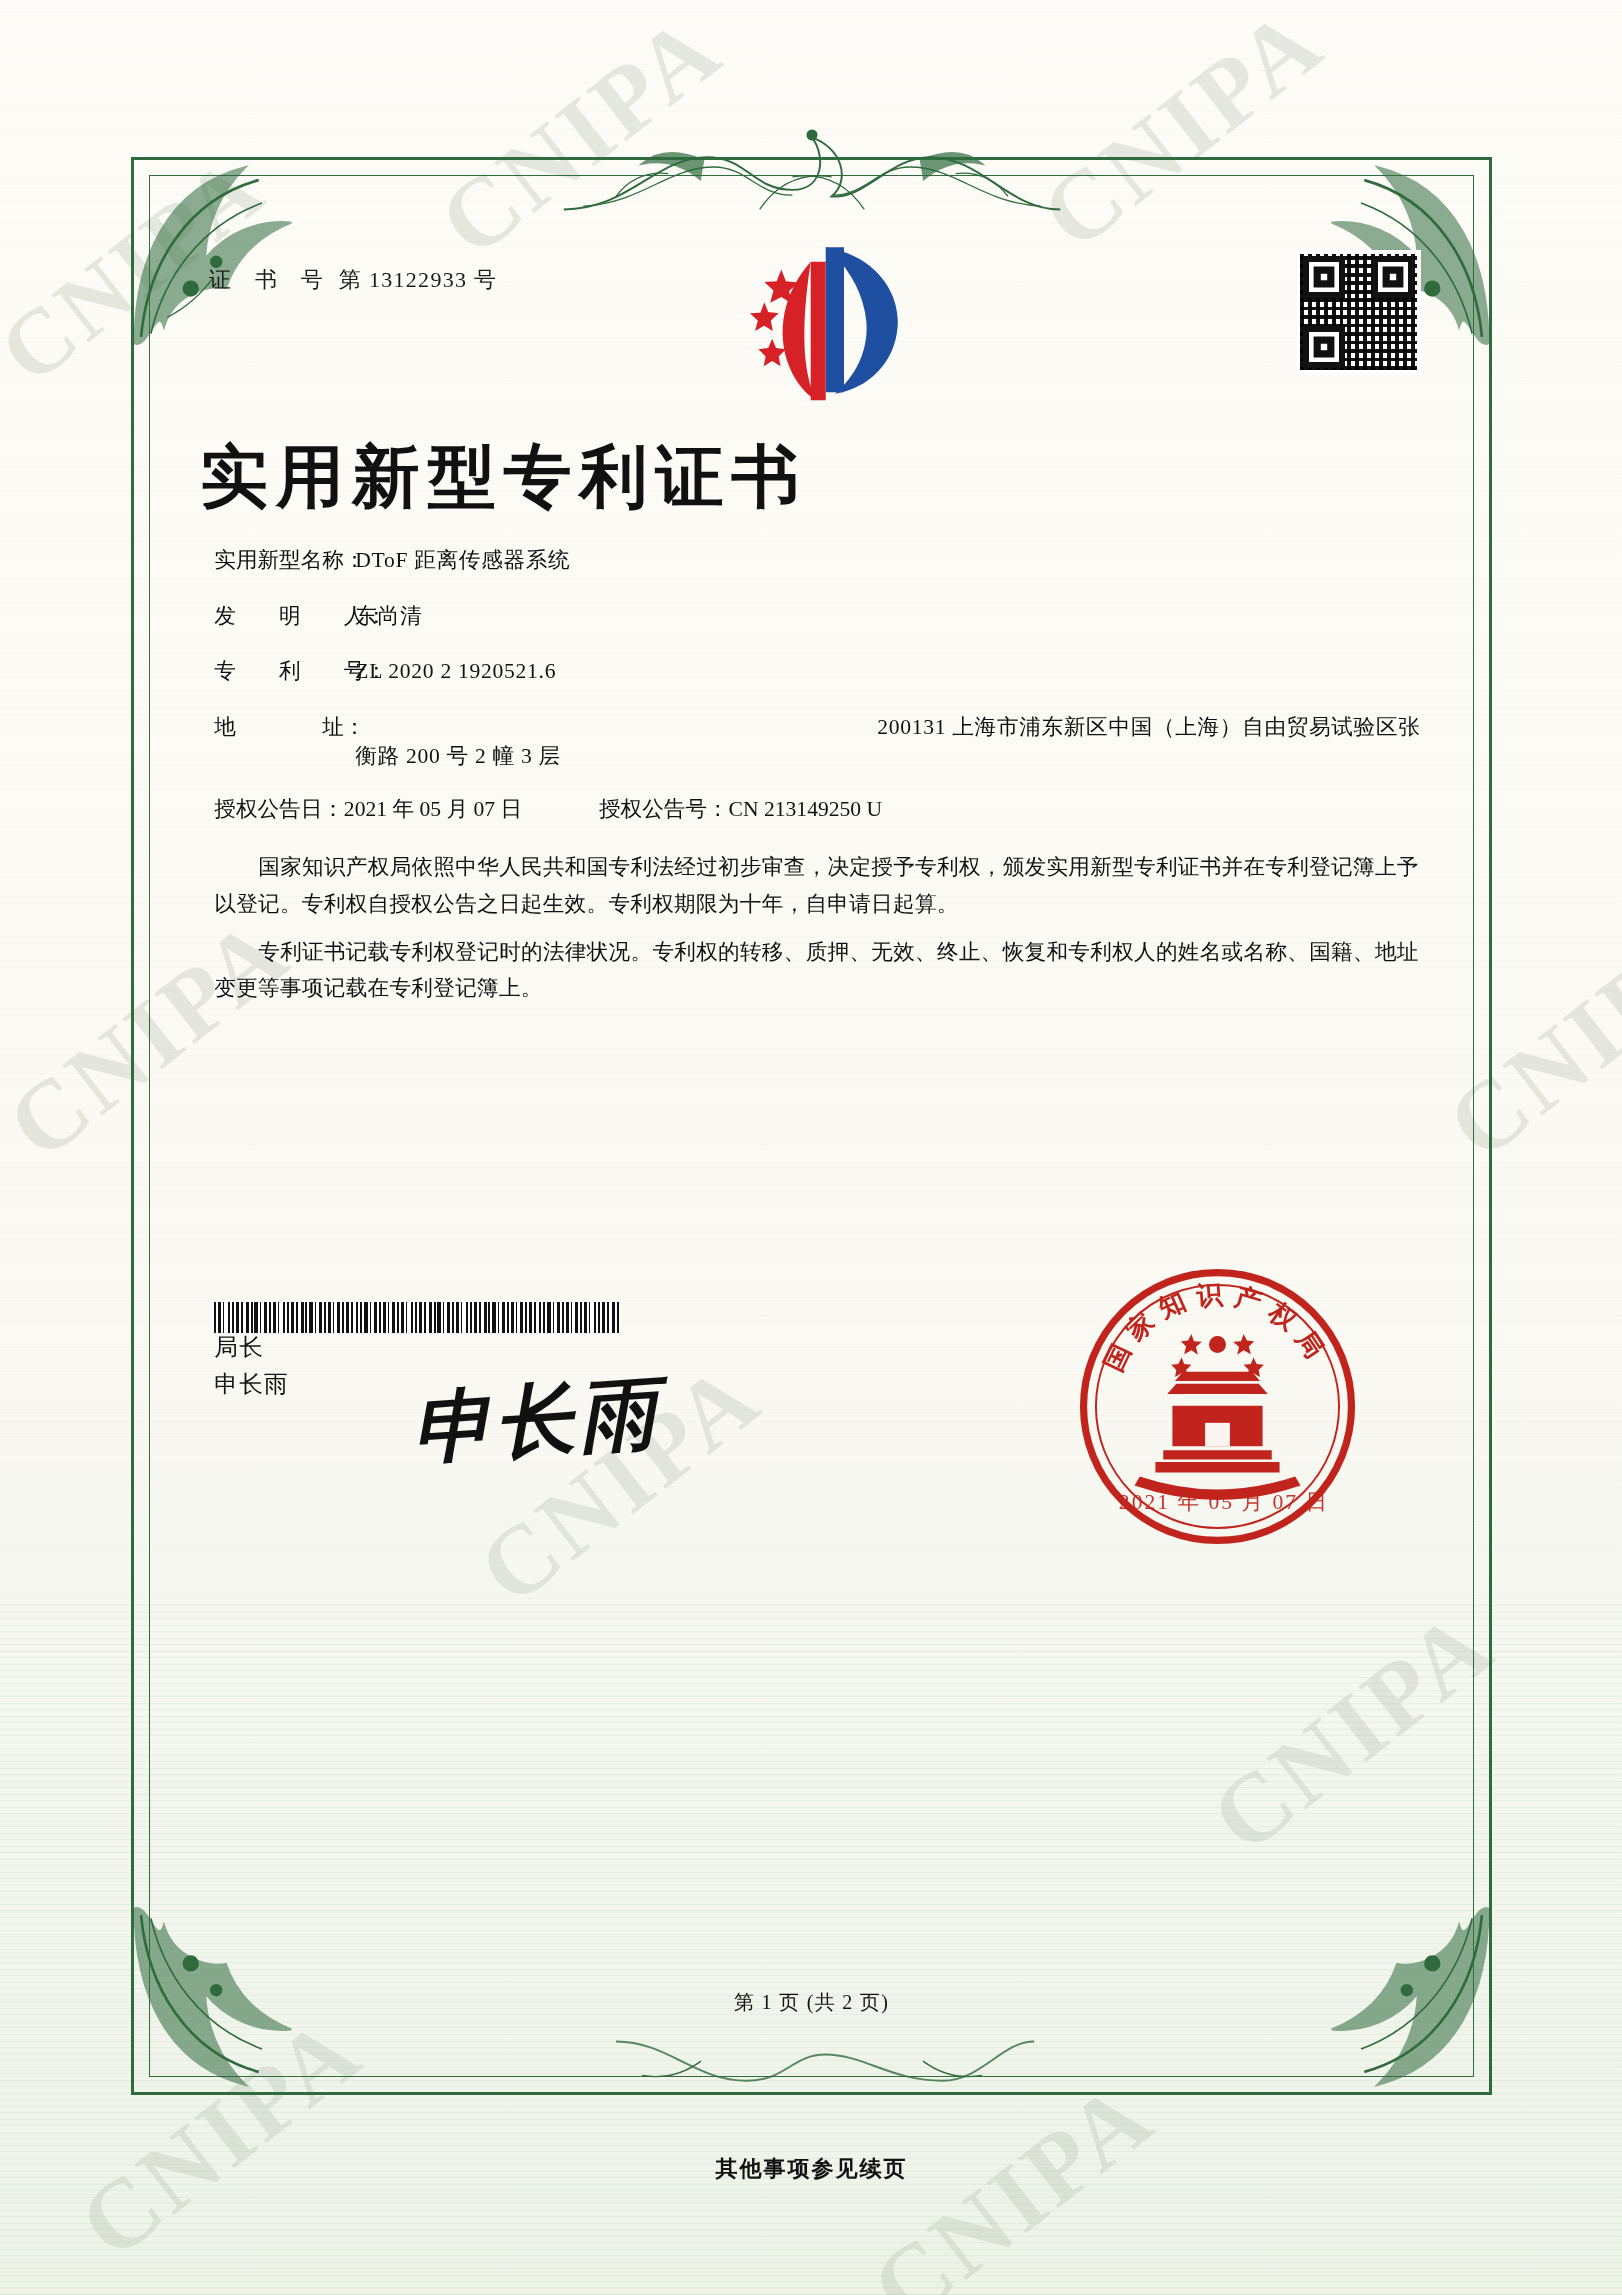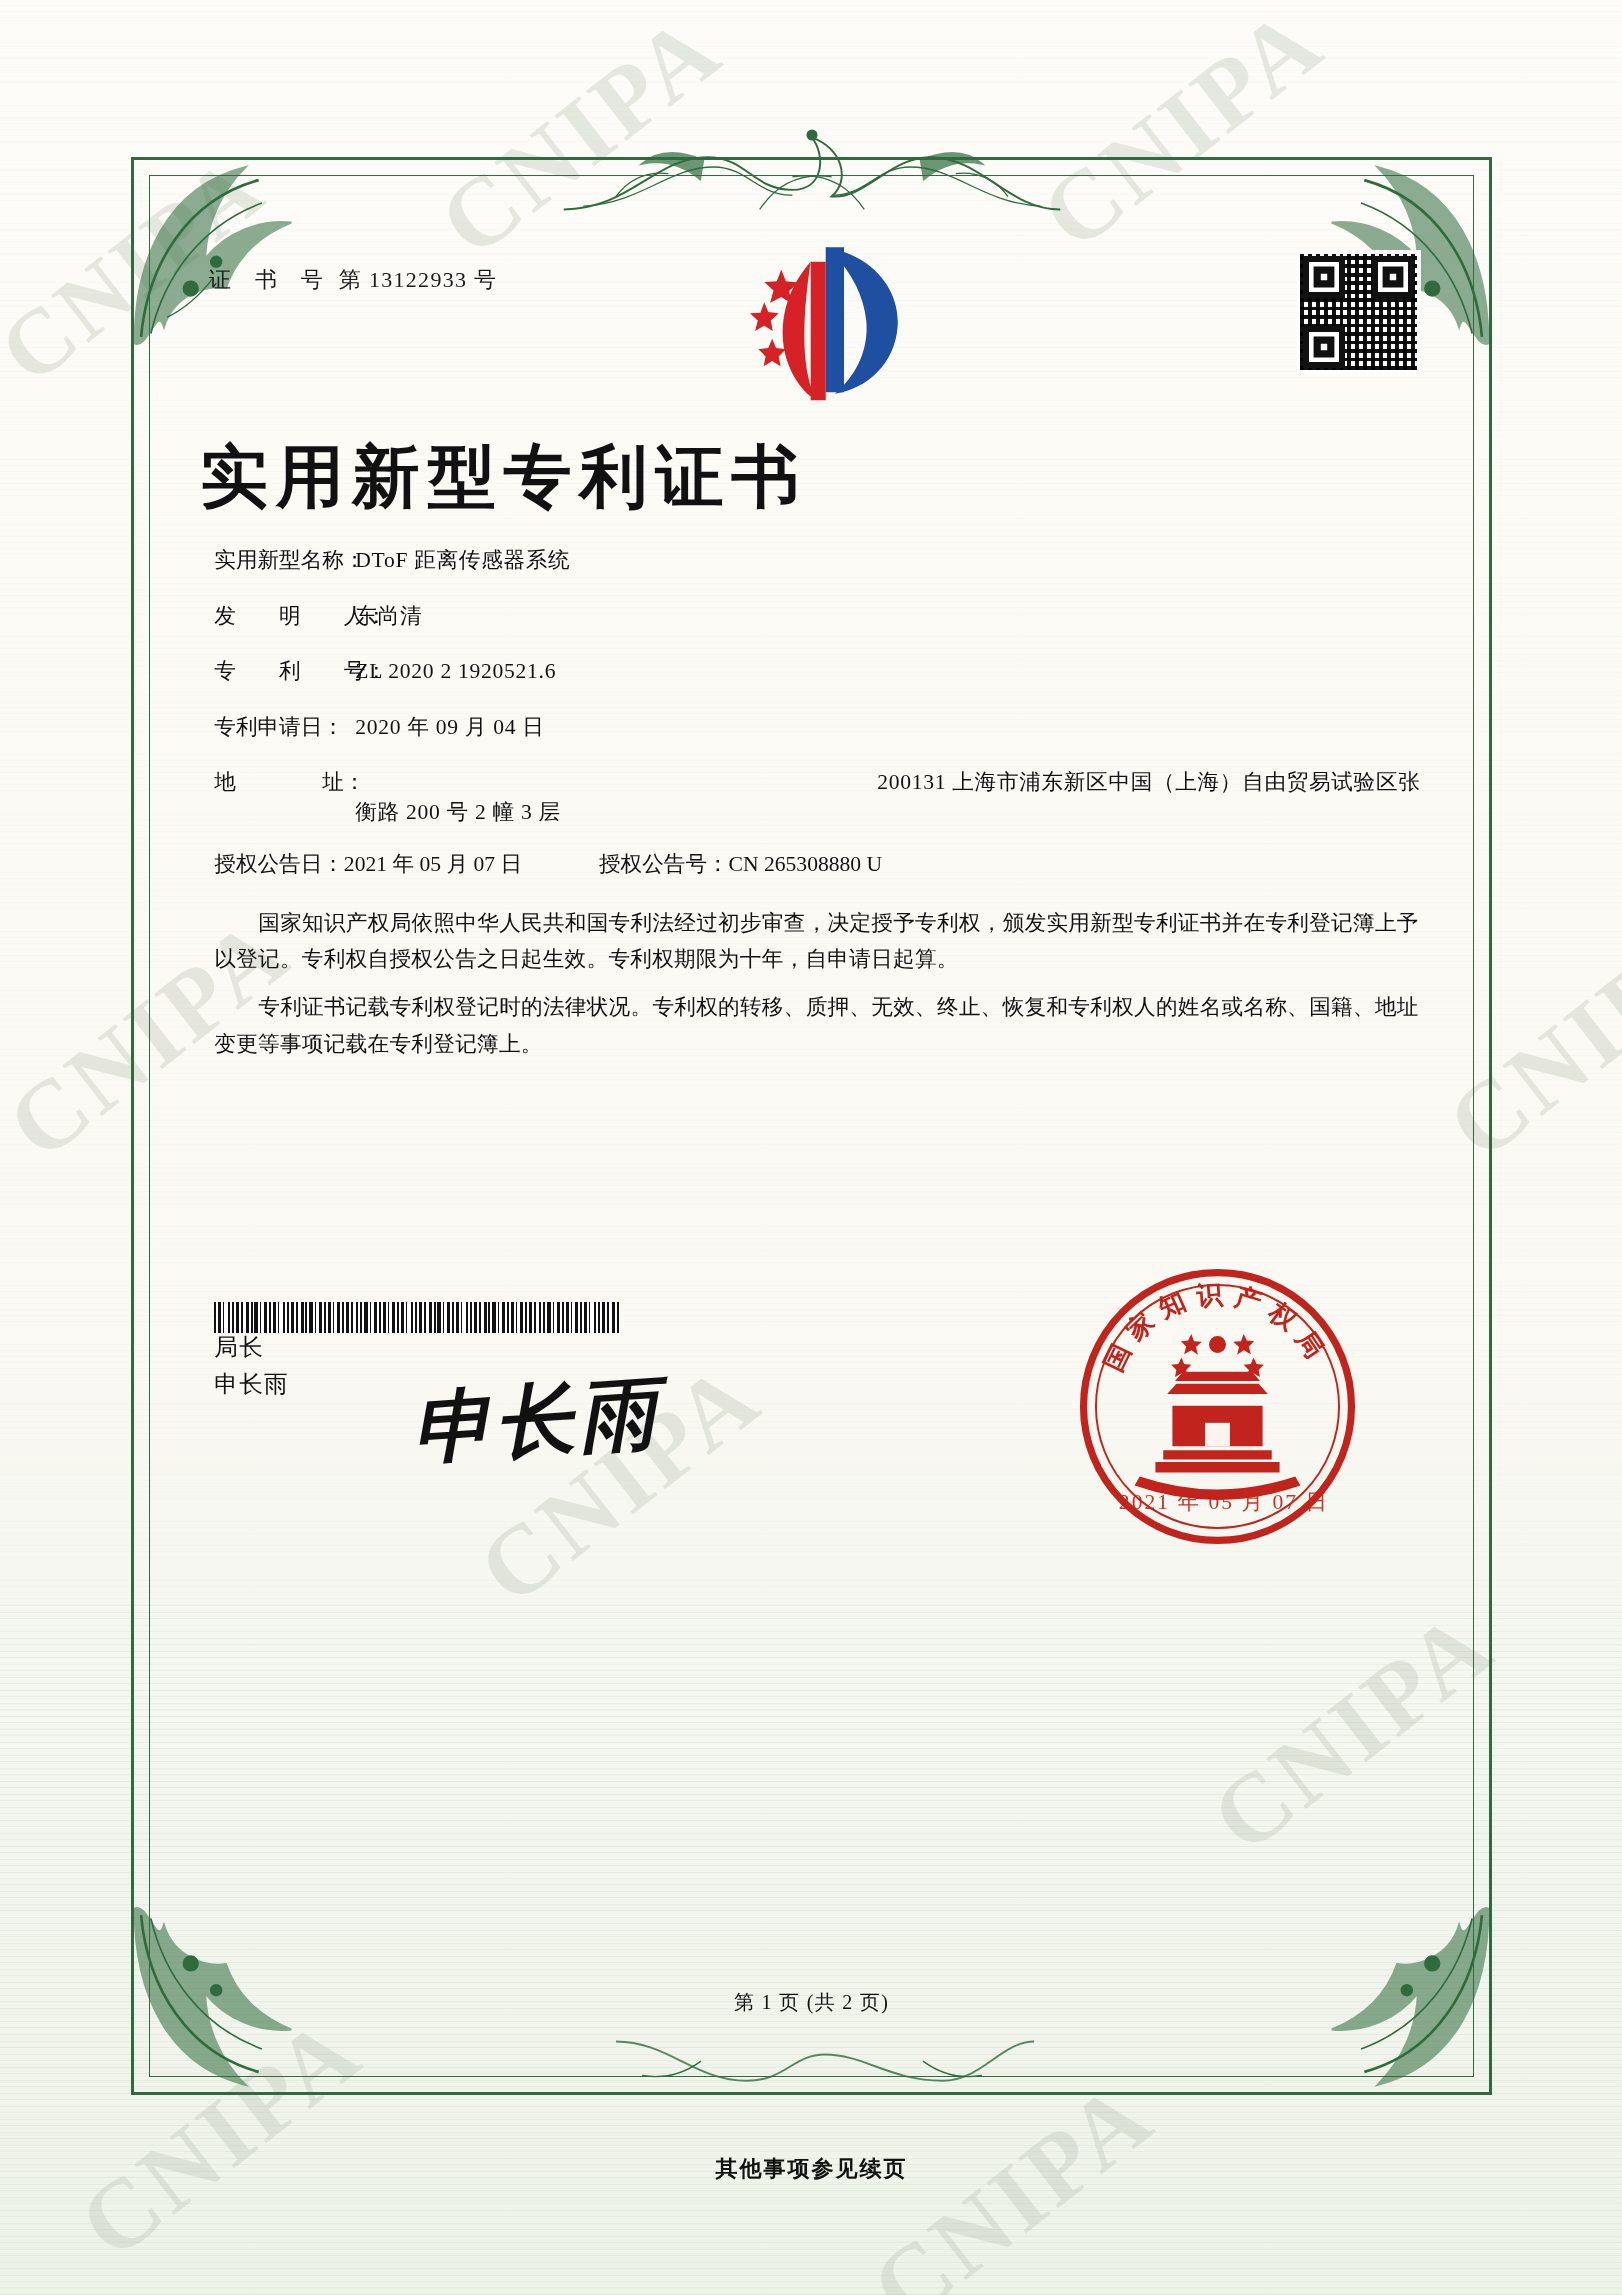--- a/index.html
+++ b/index.html
@@ -386,40 +386,36 @@
       <div class="field-row">
         <div class="f-label">发　　明　　人：</div>
         <div class="f-value">东尚清</div>
       </div>
 
       <div class="field-row">
         <div class="f-label">专　　利　　号：</div>
         <div class="f-value mono-ish">ZL 2020 2 1920521.6</div>
       </div>
 
-      <div class="field-row">
-        <div class="f-label">专利申请日：</div>
-        <div class="f-value">2020 年 09 月 04 日</div>
-      </div>
 
 
       <div style="margin-bottom:31px;">
         <div class="field-row" style="margin-bottom:0;text-align:right;">
           <div class="f-label">地　　　　址：</div>
           <div class="f-value">200131 上海市浦东新区中国（上海）自由贸易试验区张</div>
         </div>
         <div class="addr-2">衡路 200 号 2 幢 3 层</div>
       </div>
 
       <div class="row-inline">
         <div>
           <span>授权公告日：</span><span>2021 年 05 月 07 日</span>
         </div>
         <div class="seg2">
-          <span>授权公告号：</span><span>CN 265308880 U</span>
+          <span>授权公告号：</span><span>CN 213149250 U</span>
         </div>
       </div>
 
       <div class="para">国家知识产权局依照中华人民共和国专利法经过初步审查，决定授予专利权，颁发实用新型专利证书并在专利登记簿上予以登记。专利权自授权公告之日起生效。专利权期限为十年，自申请日起算。</div>
       <div class="para second">专利证书记载专利权登记时的法律状况。专利权的转移、质押、无效、终止、恢复和专利权人的姓名或名称、国籍、地址变更等事项记载在专利登记簿上。</div>
     </div>
 
     <div class="barcode"></div>
 
     <div class="sig-label">

